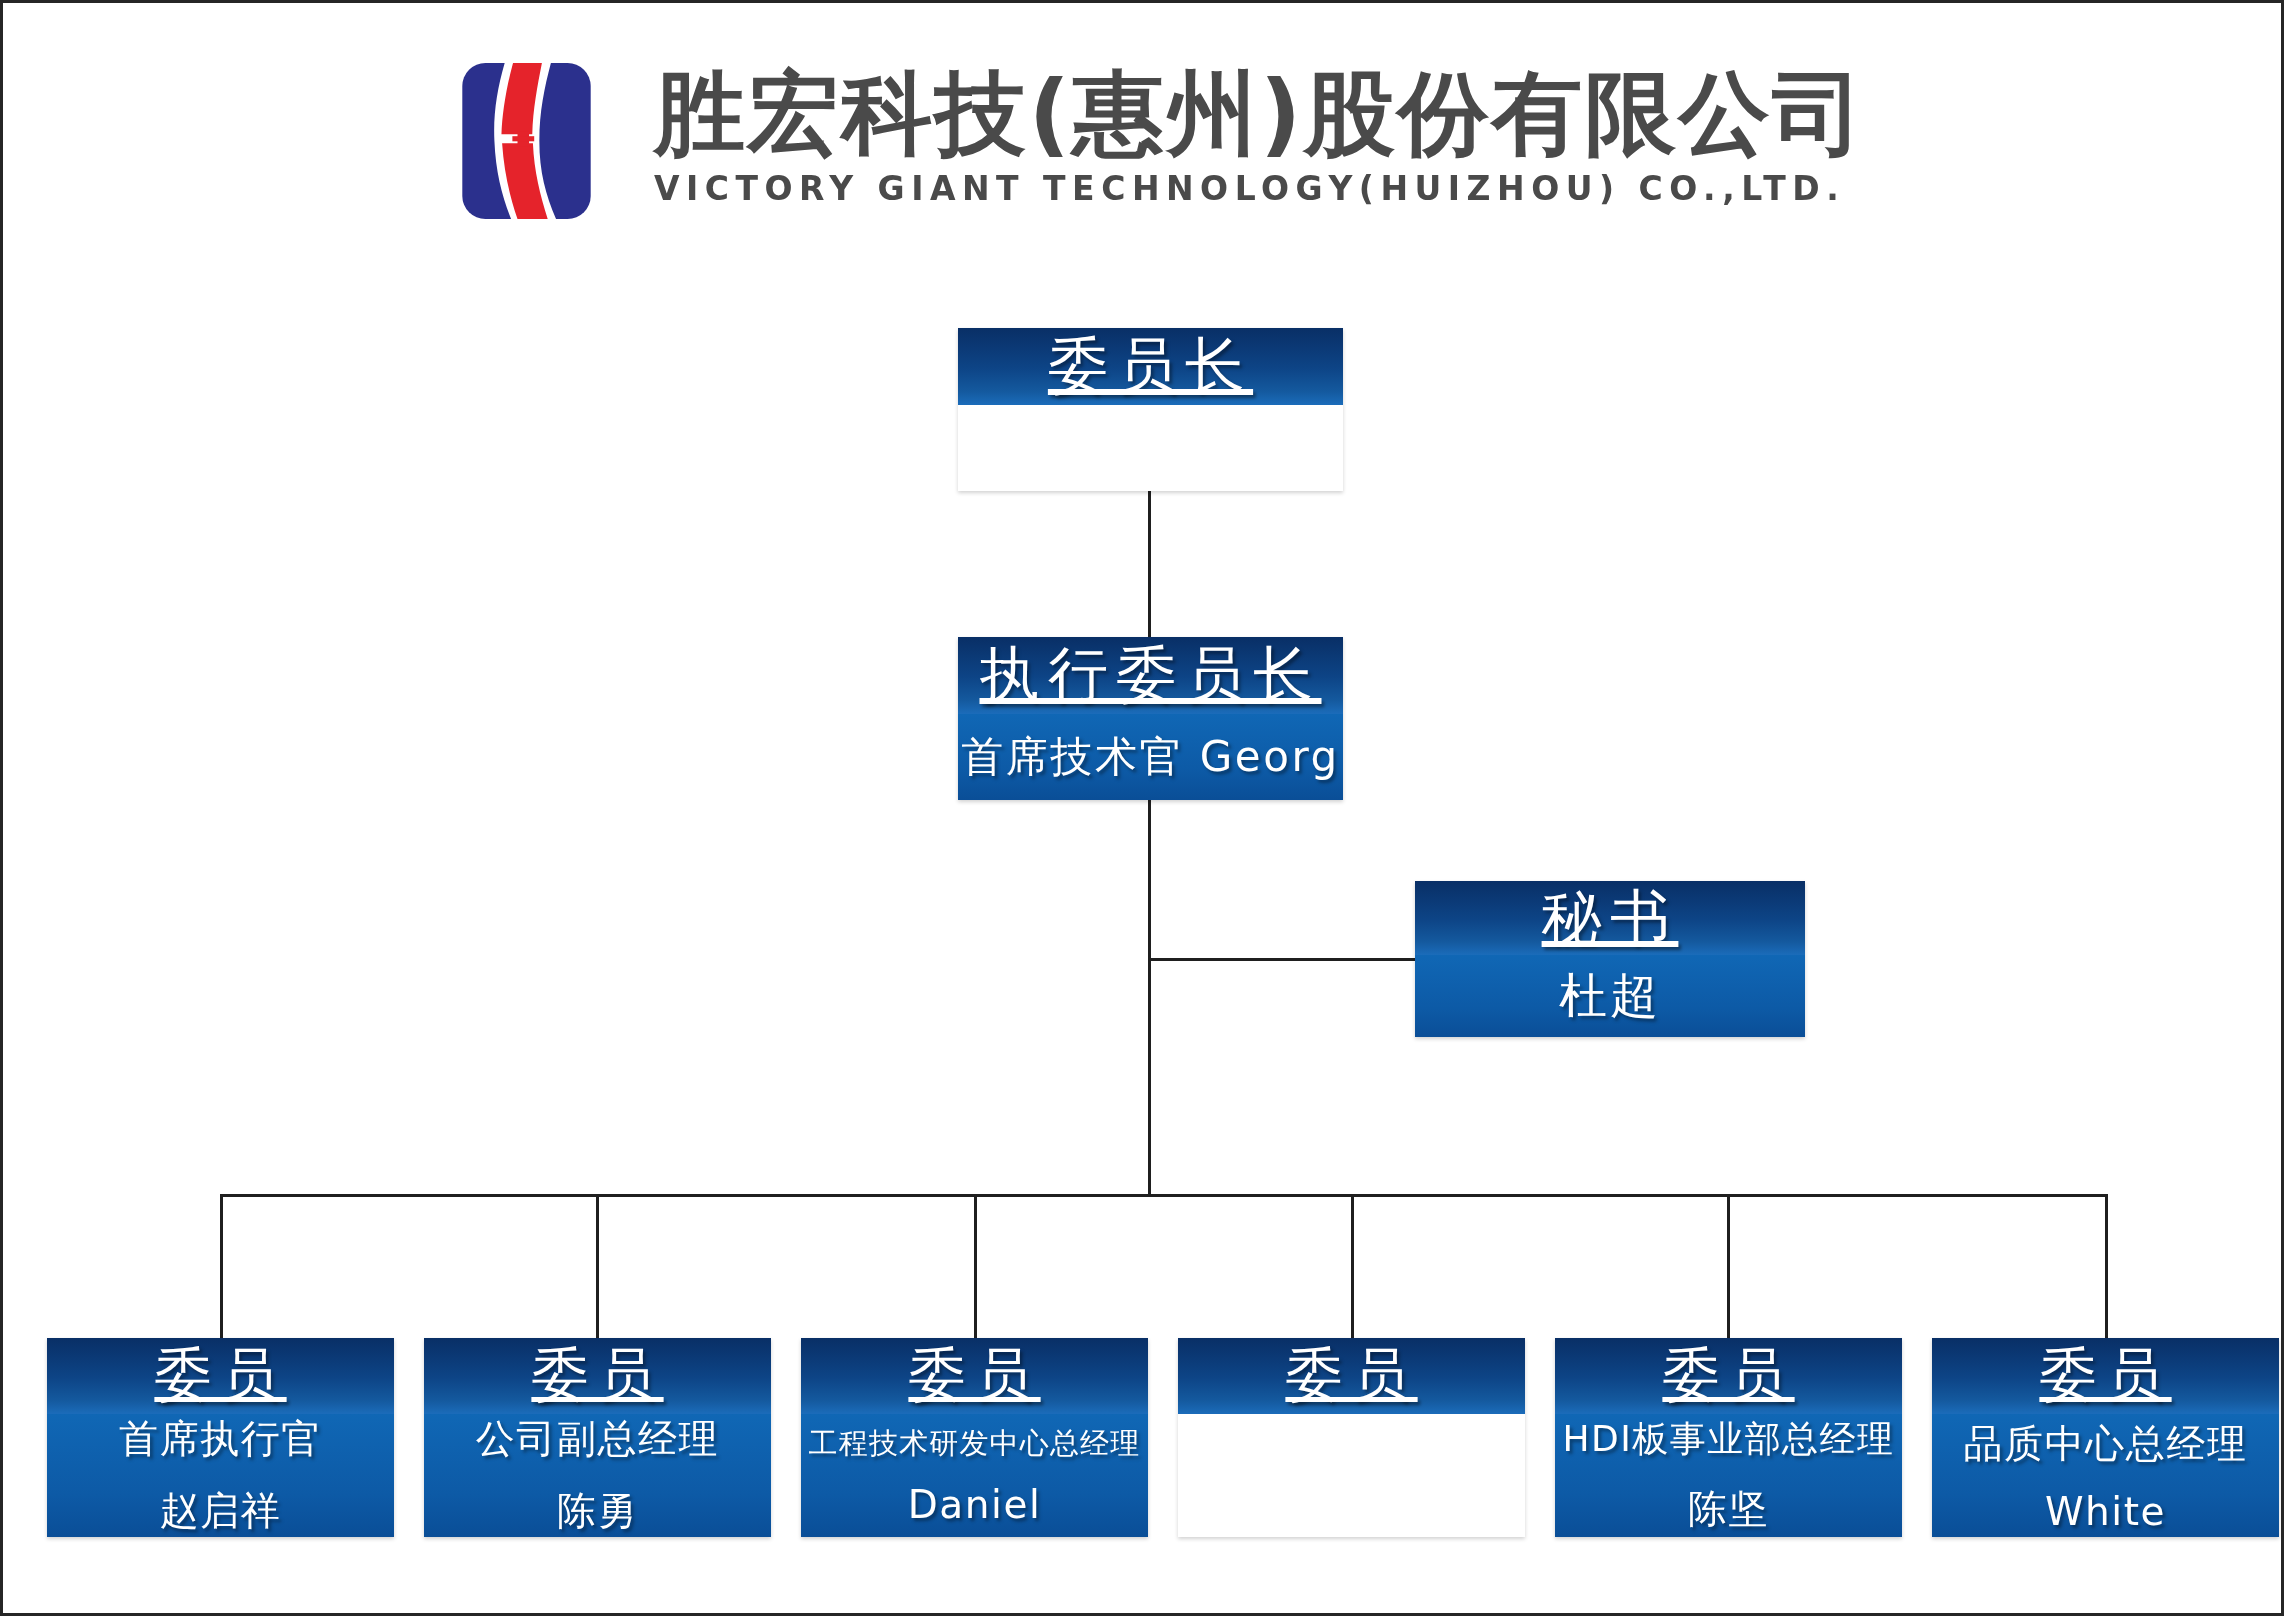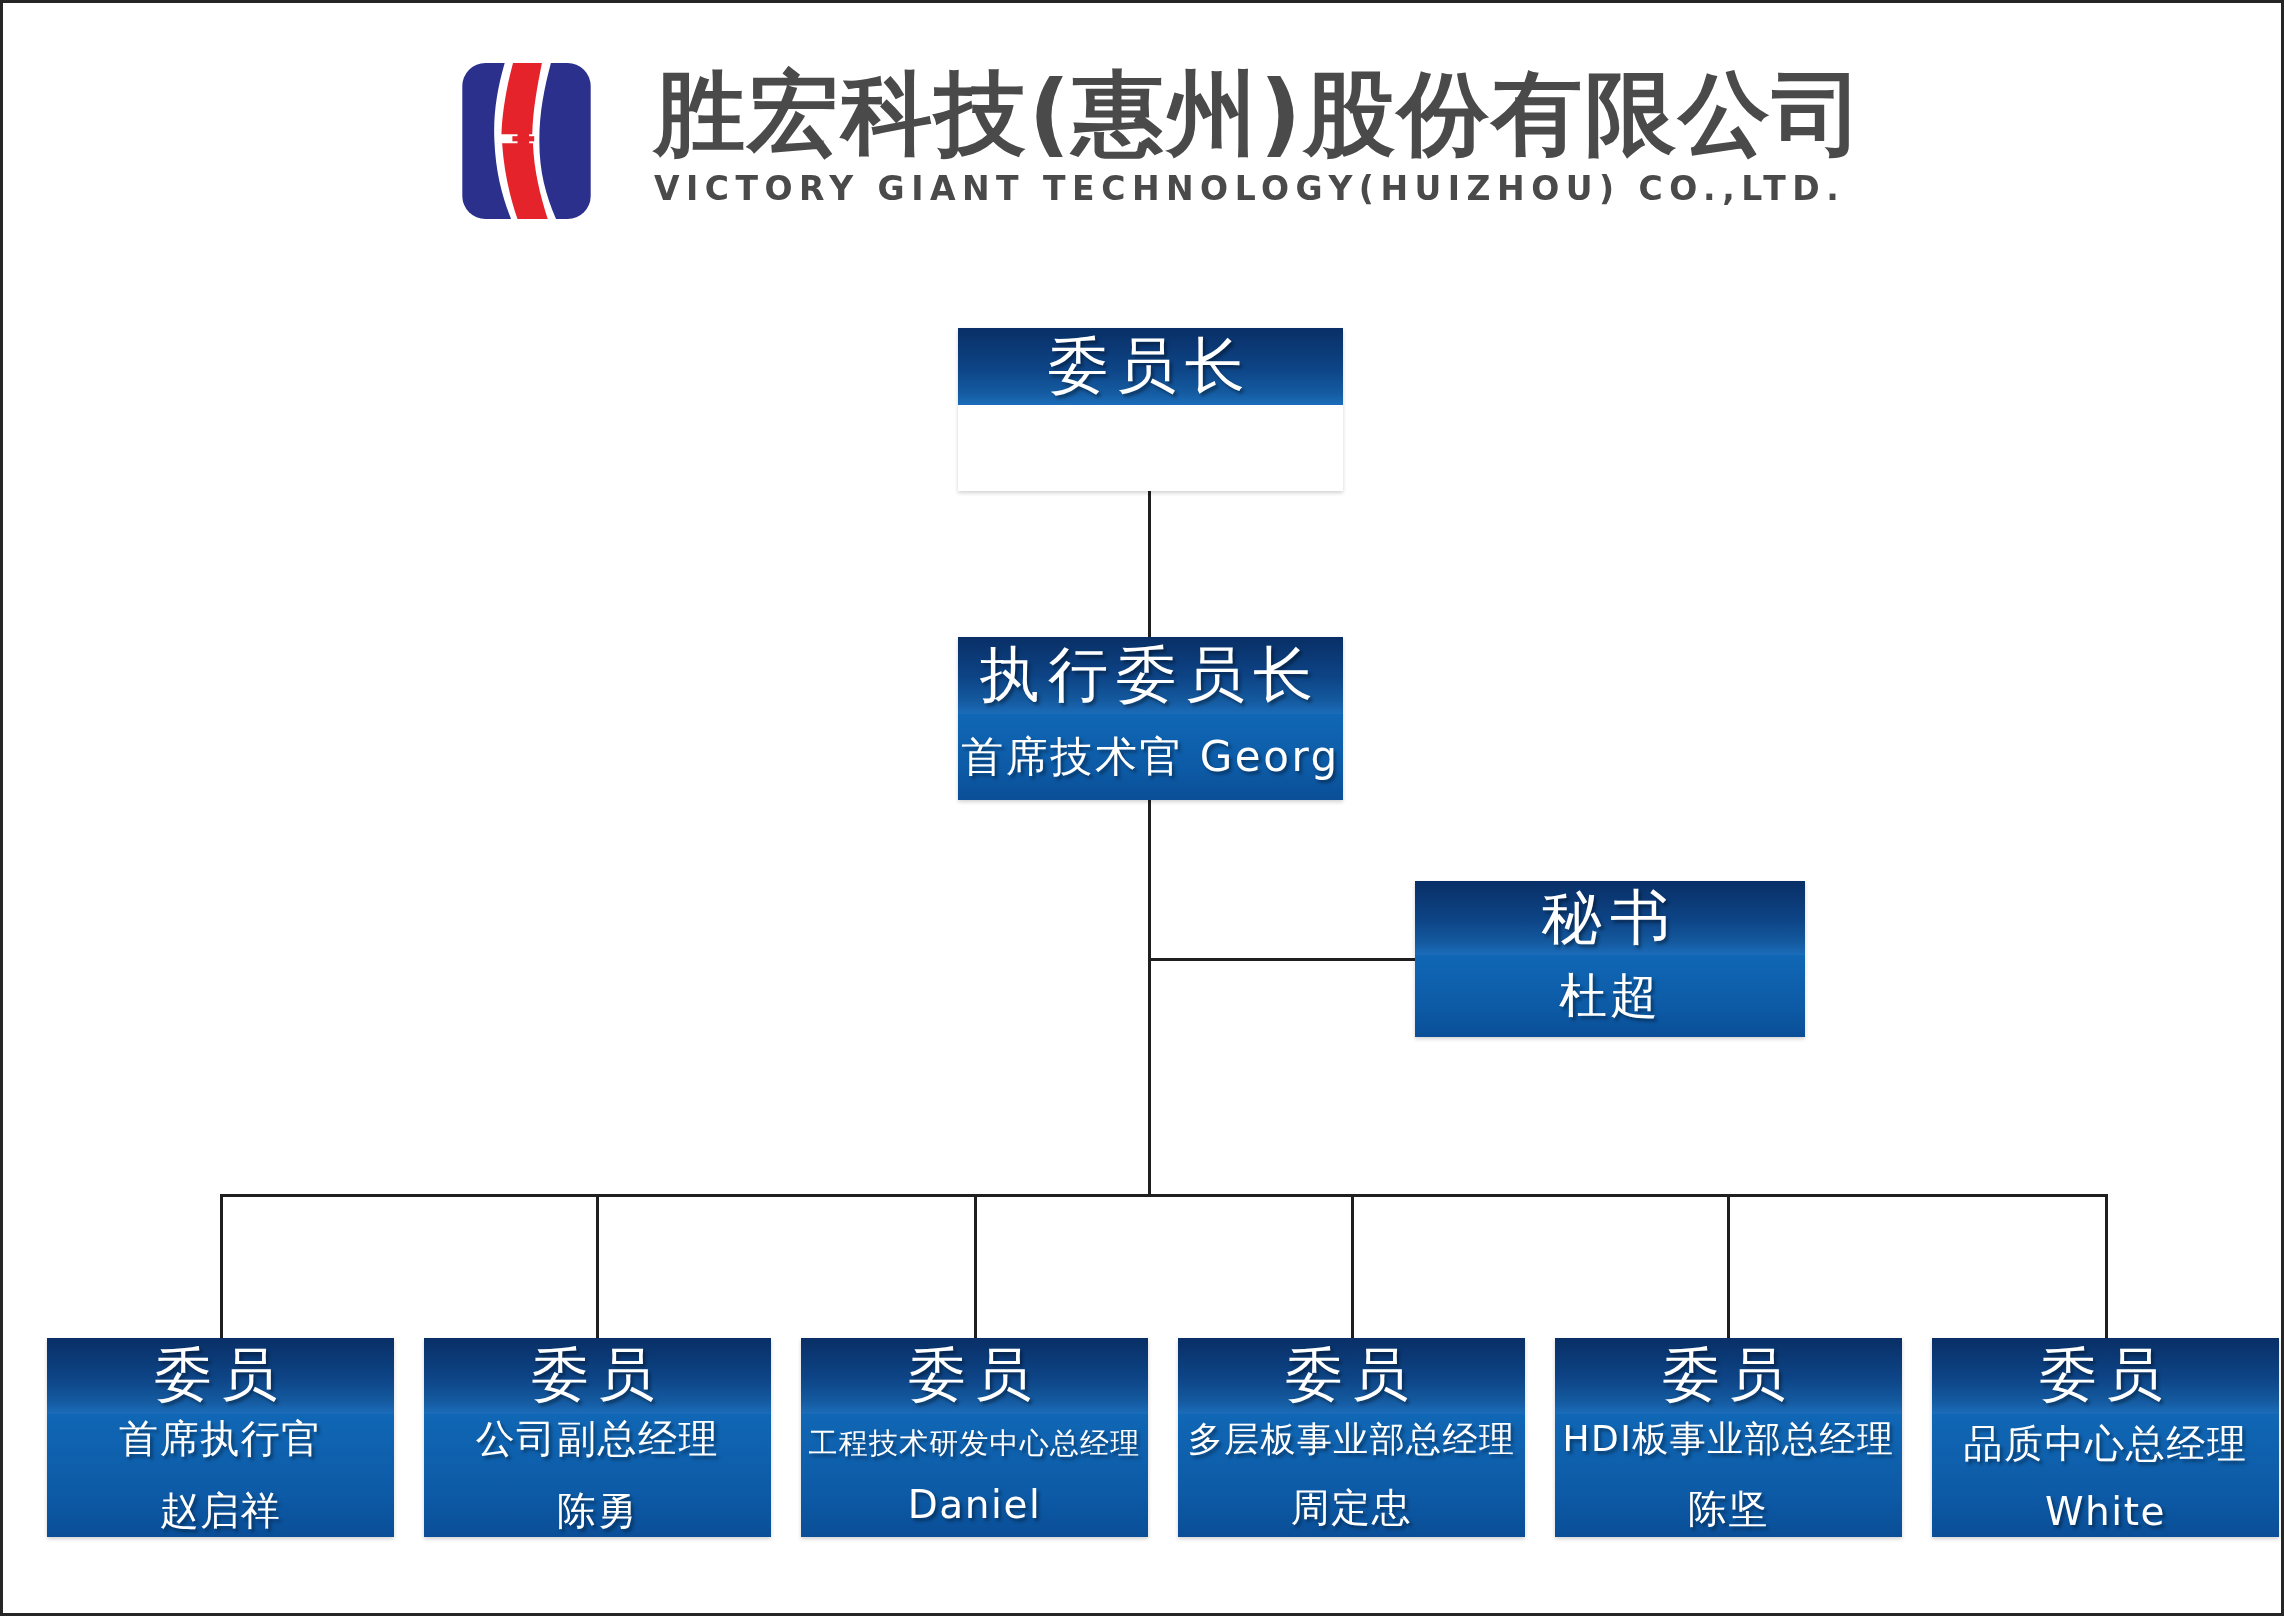--- a/index.html
+++ b/index.html
@@ -34,21 +34,21 @@
   .node .ns{
     height:52.5%;display:flex;flex-direction:column;align-items:center;justify-content:center;
     background:linear-gradient(to bottom,#1067b5 0%,#0d5aa6 65%,#0a4e97 100%);
   }
   .node.member .nt{height:38%;}
   .node.member .ns{height:62%;gap:18px;}
   .tline{
     display:inline-block;color:#ffffff;white-space:nowrap;
     text-shadow:2.6px 3.3px 3.3px rgba(0,0,0,0.38);
   }
-  .nt .tline{font-size:60px;letter-spacing:0.14em;}
+  .nt .tline{font-size:60px;letter-spacing:0.14em;text-decoration:underline;}
   .ns .tline{font-size:48px;letter-spacing:0.06em;}
   .node.member .nt .tline{font-size:57px;letter-spacing:0.16em;}
   .node.member .ns .tline{font-size:39px;letter-spacing:0.04em;}
 
   
   .cline{position:absolute;background:#1f1f1f;}
 
   
   #n-chair {left:955px;top:325px; width:385px;height:163px;}
   #n-exec  {left:955px;top:634px; width:385px;height:163px;}
@@ -148,24 +148,20 @@
     <div class="ns">
       <span class="tline fitw" style="font-size: 29px;">工程技术研发中心总经理</span>
       <span class="tline fitw">Daniel</span>
     </div>
   </div>
 
   <div class="node member" id="n-m3">
     <div class="nt">
       <span class="tline fitw">委员</span>
     </div>
-    <div class="ns">
-      <span class="tline fitw" style="font-size: 35px;">多层板事业部总经理</span>
-      <span class="tline fitw">周定忠</span>
-    </div>
   </div>
 
   <div class="node member" id="n-m4">
     <div class="nt">
       <span class="tline fitw">委员</span>
     </div>
     <div class="ns">
       <span class="tline fitw" style="font-size: 36px; text-align: right;">HDI板事业部总经理</span>
       <span class="tline fitw">陈坚</span>
     </div>

